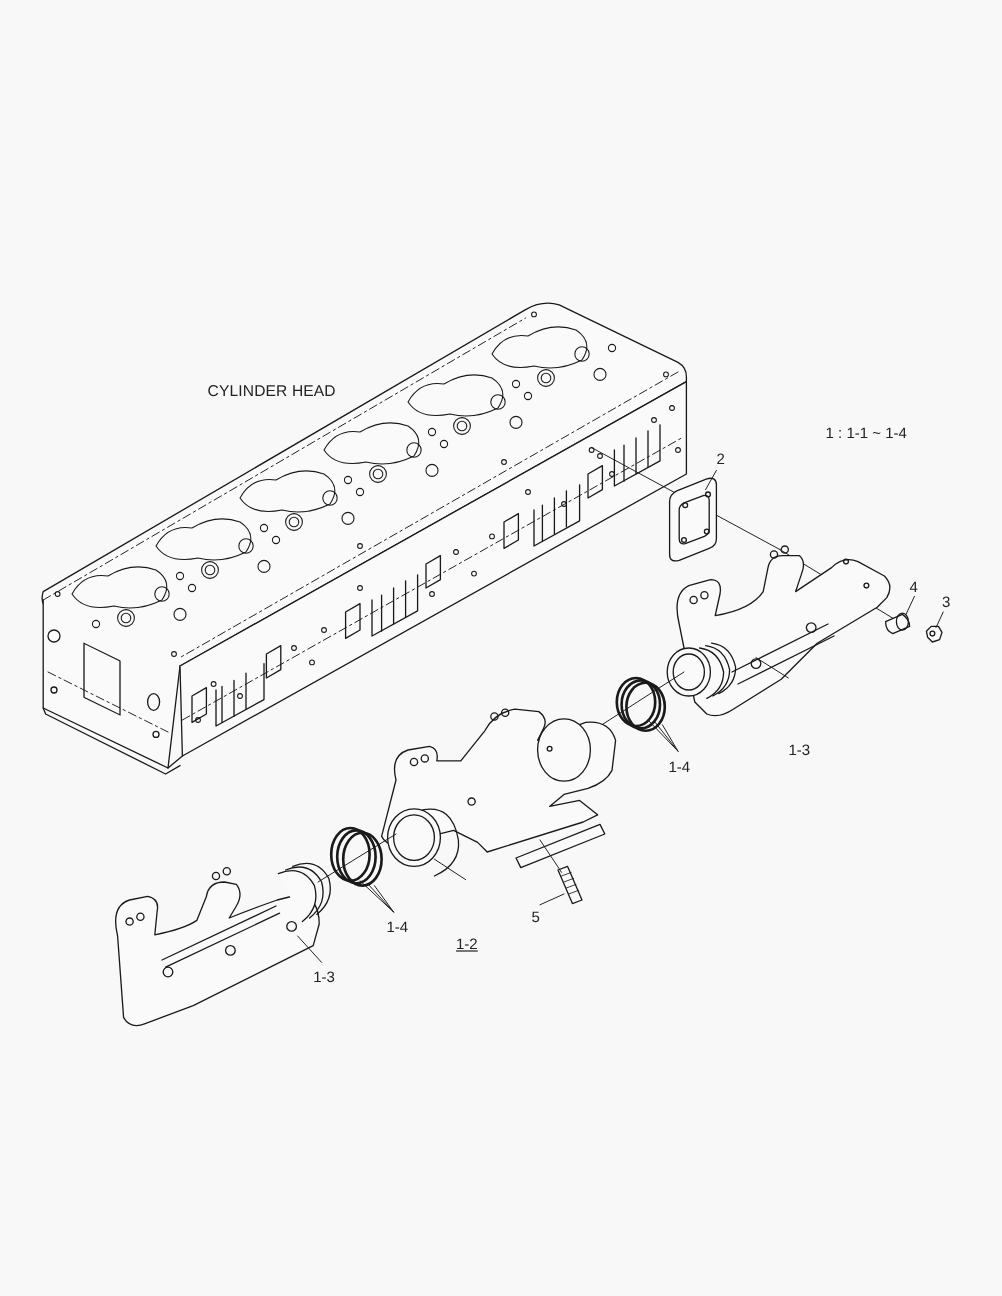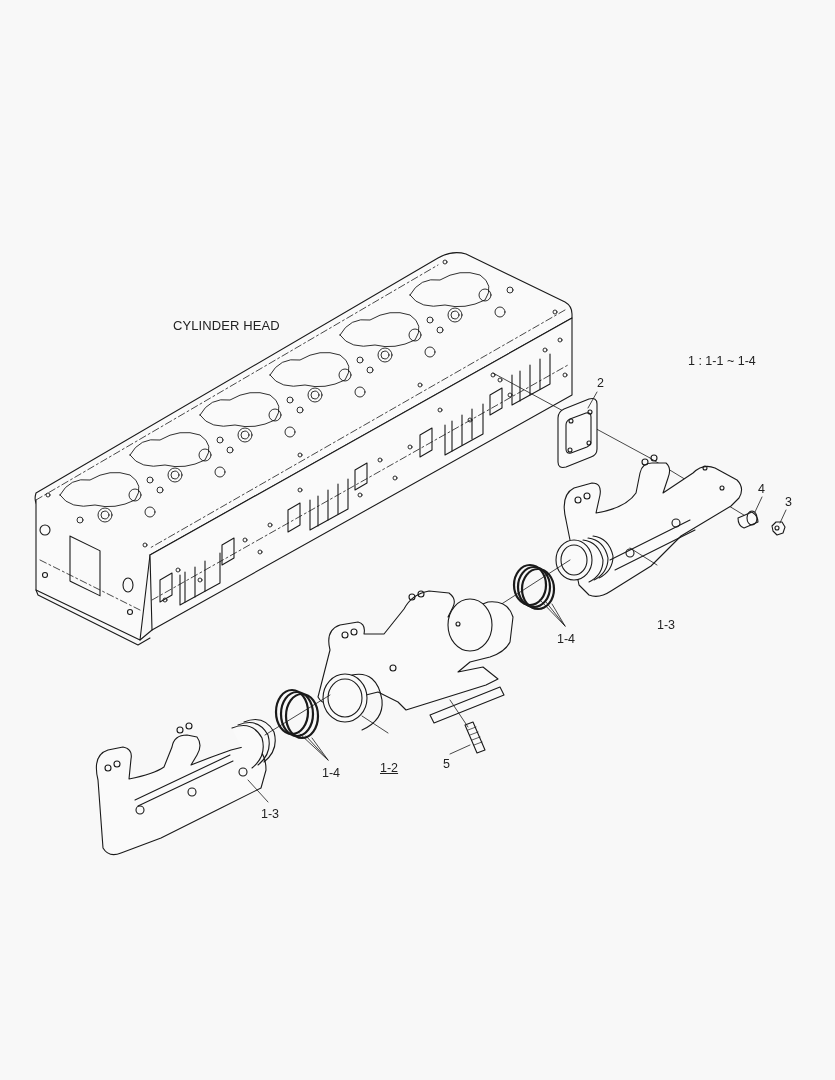--- a/index.html
+++ b/index.html
@@ -254,17 +254,17 @@
 </svg>
 
 <span class="lbl title-lbl" style="left:173px; top:319px;">CYLINDER HEAD</span>
 <span class="lbl" style="left:655px; top:355px;margin-left:33px;">1  : 1-1 ~ 1-4</span>
 
 <span class="lbl" style="left:597px; top:377px;">2</span>
 <span class="lbl" style="left:758px; top:483px;">4</span>
 <span class="lbl" style="left:785px; top:496px;">3</span>
 <span class="lbl" style="left:657px; top:571px;margin-top:48px;">1-3</span>
 <span class="lbl" style="left:557px; top:633px;">1-4</span>
-<span class="lbl" style="left:380px; top:762px;text-decoration:underline;">1-2</span>
+<span class="lbl" style="left:380px; top:781px;text-decoration:underline;">1-2</span>
 <span class="lbl" style="left:443px; top:758px;">5</span>
 <span class="lbl" style="left:322px; top:767px;">1-4</span>
 <span class="lbl" style="left:261px; top:808px;">1-3</span>
 </div>
 
 </body></html>

